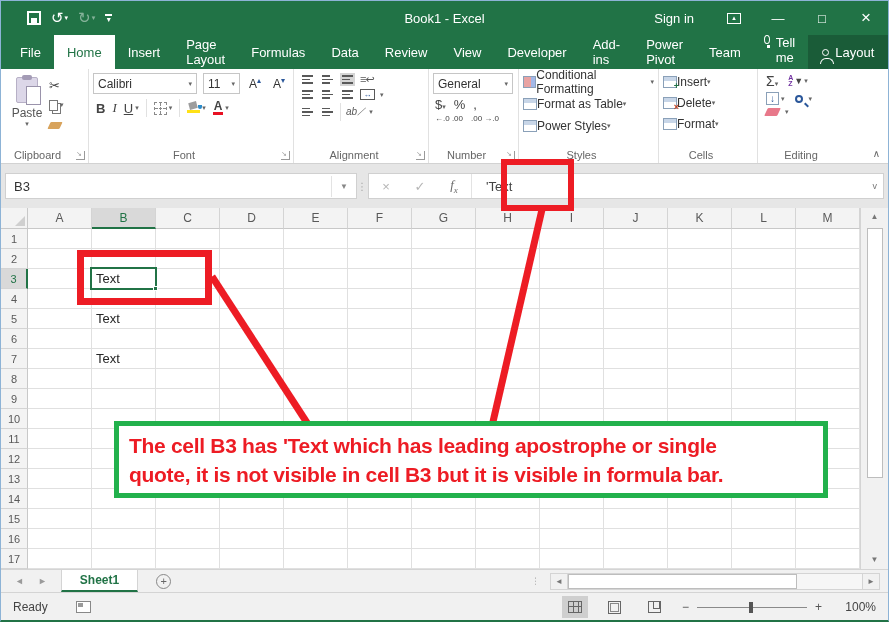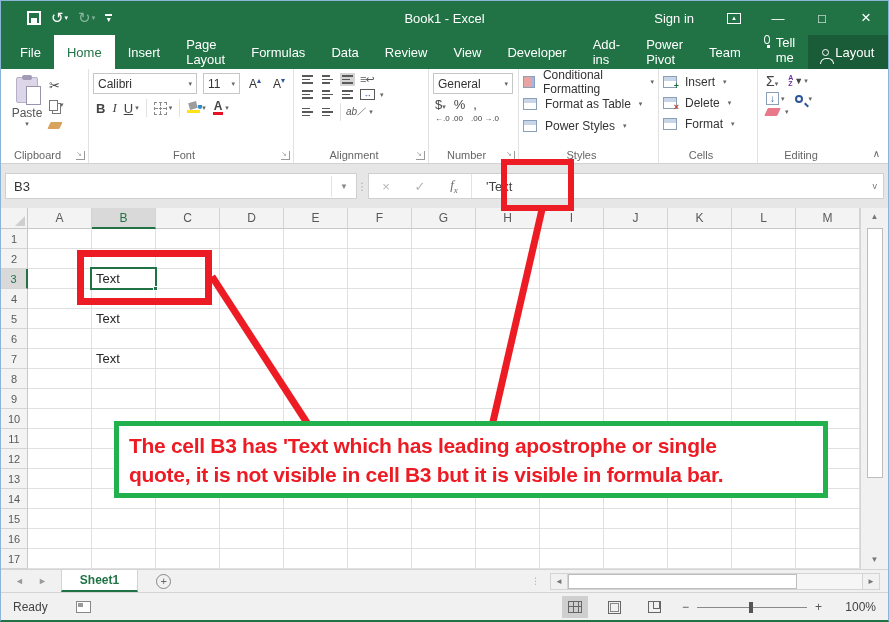--- a/index.html
+++ b/index.html
@@ -84,21 +84,21 @@
   .i-orient{ font-size:10px; color:#595959; font-style:italic; }
 
   
   .g-number{ width:90px; display:flex; flex-direction:column; gap:3px; }
   .num-row{ display:flex; align-items:center; gap:8px; padding-left:2px; font-size:13px; color:#444; }
   .dec{ font-size:8px; color:#444; line-height:8px; text-align:center; }
 
   
   .g-styles{ width:140px; display:flex; flex-direction:column; gap:4px; }
   .g-cells{ width:99px; display:flex; flex-direction:column; gap:3px; }
-  .stk-row{ display:flex; align-items:center; gap:8px; font-size:12px; color:#333; height:18px; }
+  .stk-row{ display:flex; align-items:center; gap:0; font-size:12px; color:#333; height:18px; }
   .i-grid{ width:14px; height:12px; border:1px solid #8aa0b8; position:relative; background:#fff; }
   .i-grid::before{ content:""; position:absolute; inset:0; background:
       linear-gradient(#c8d6e8, #c8d6e8) 0 0/100% 4px no-repeat; }
   .i-grid.cf::before{ background:linear-gradient(#e8a3a3,#e8a3a3) 0 0/7px 100% no-repeat, linear-gradient(#a3b8e8,#a3b8e8) 7px 0/7px 100% no-repeat; }
   .i-grid .mark{ position:absolute; right:-3px; bottom:-4px; font-size:9px; font-weight:bold; }
   .mark.red{ color:#c43e1c; } .mark.green{ color:#217346; }
 
   
   .g-edit{ width:100px; display:flex; flex-direction:column; gap:3px; }
   .ed-row{ display:flex; align-items:center; gap:10px; padding-left:4px; font-size:14px; color:#444; }

